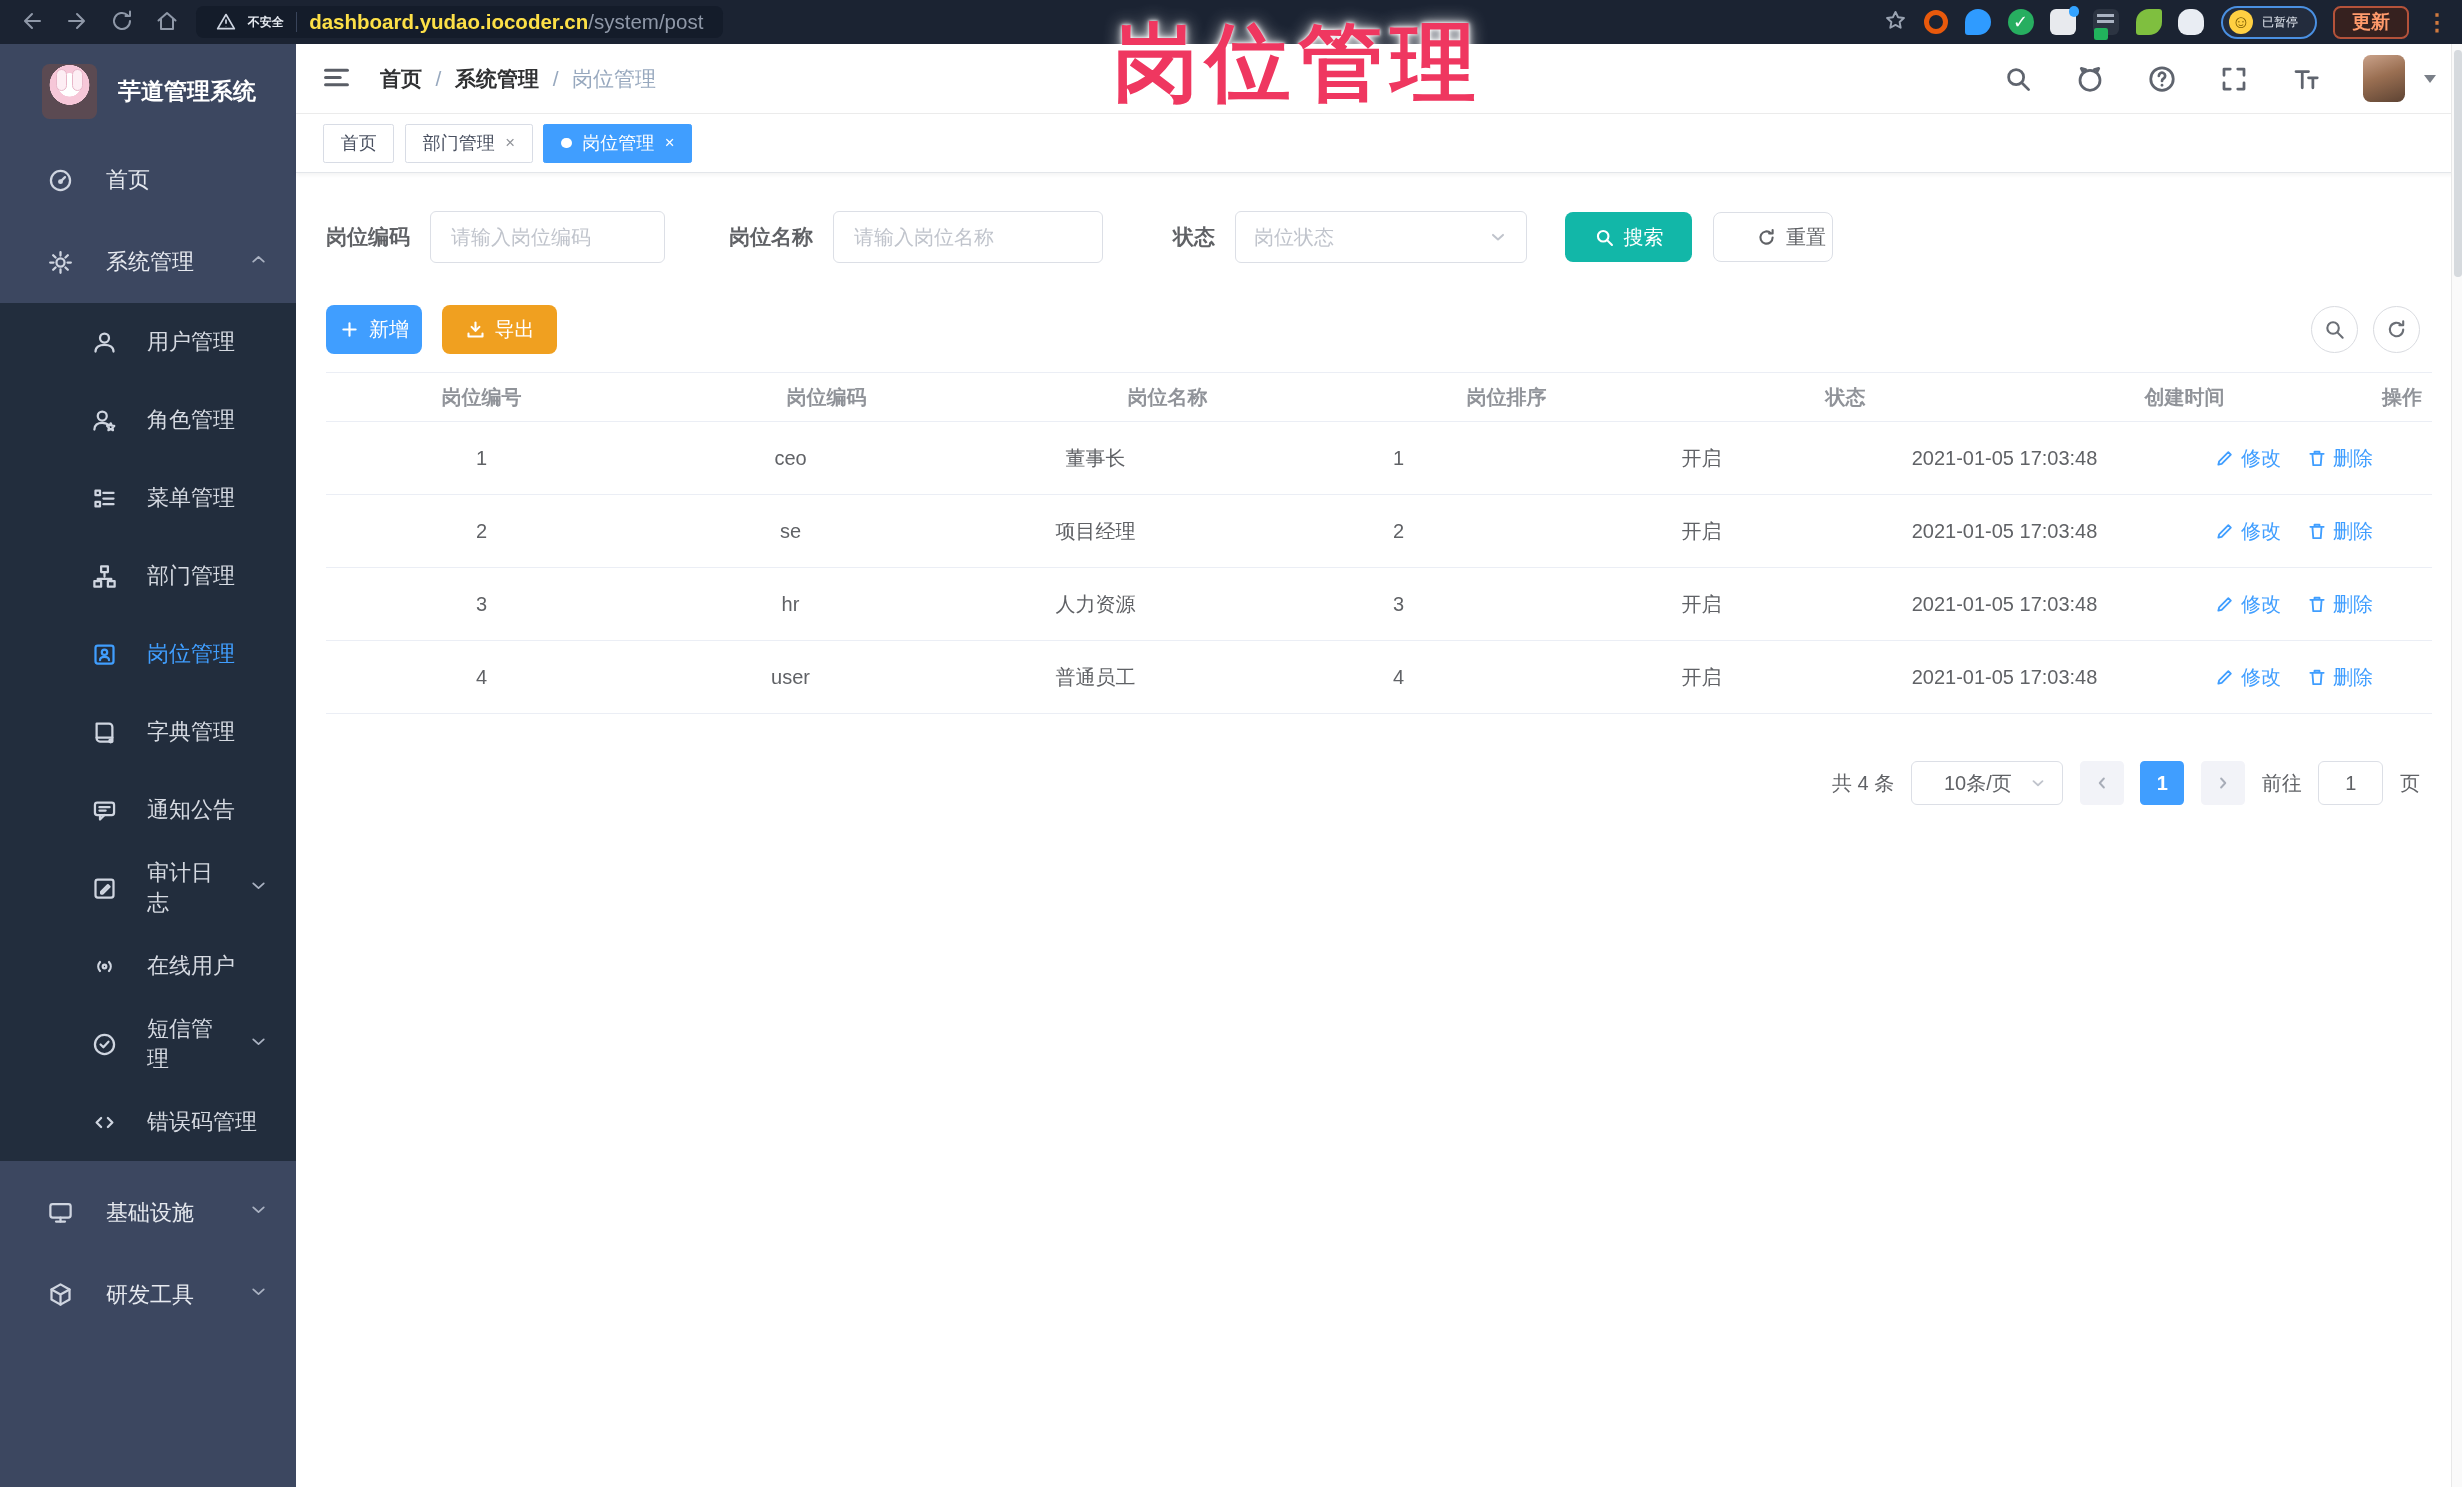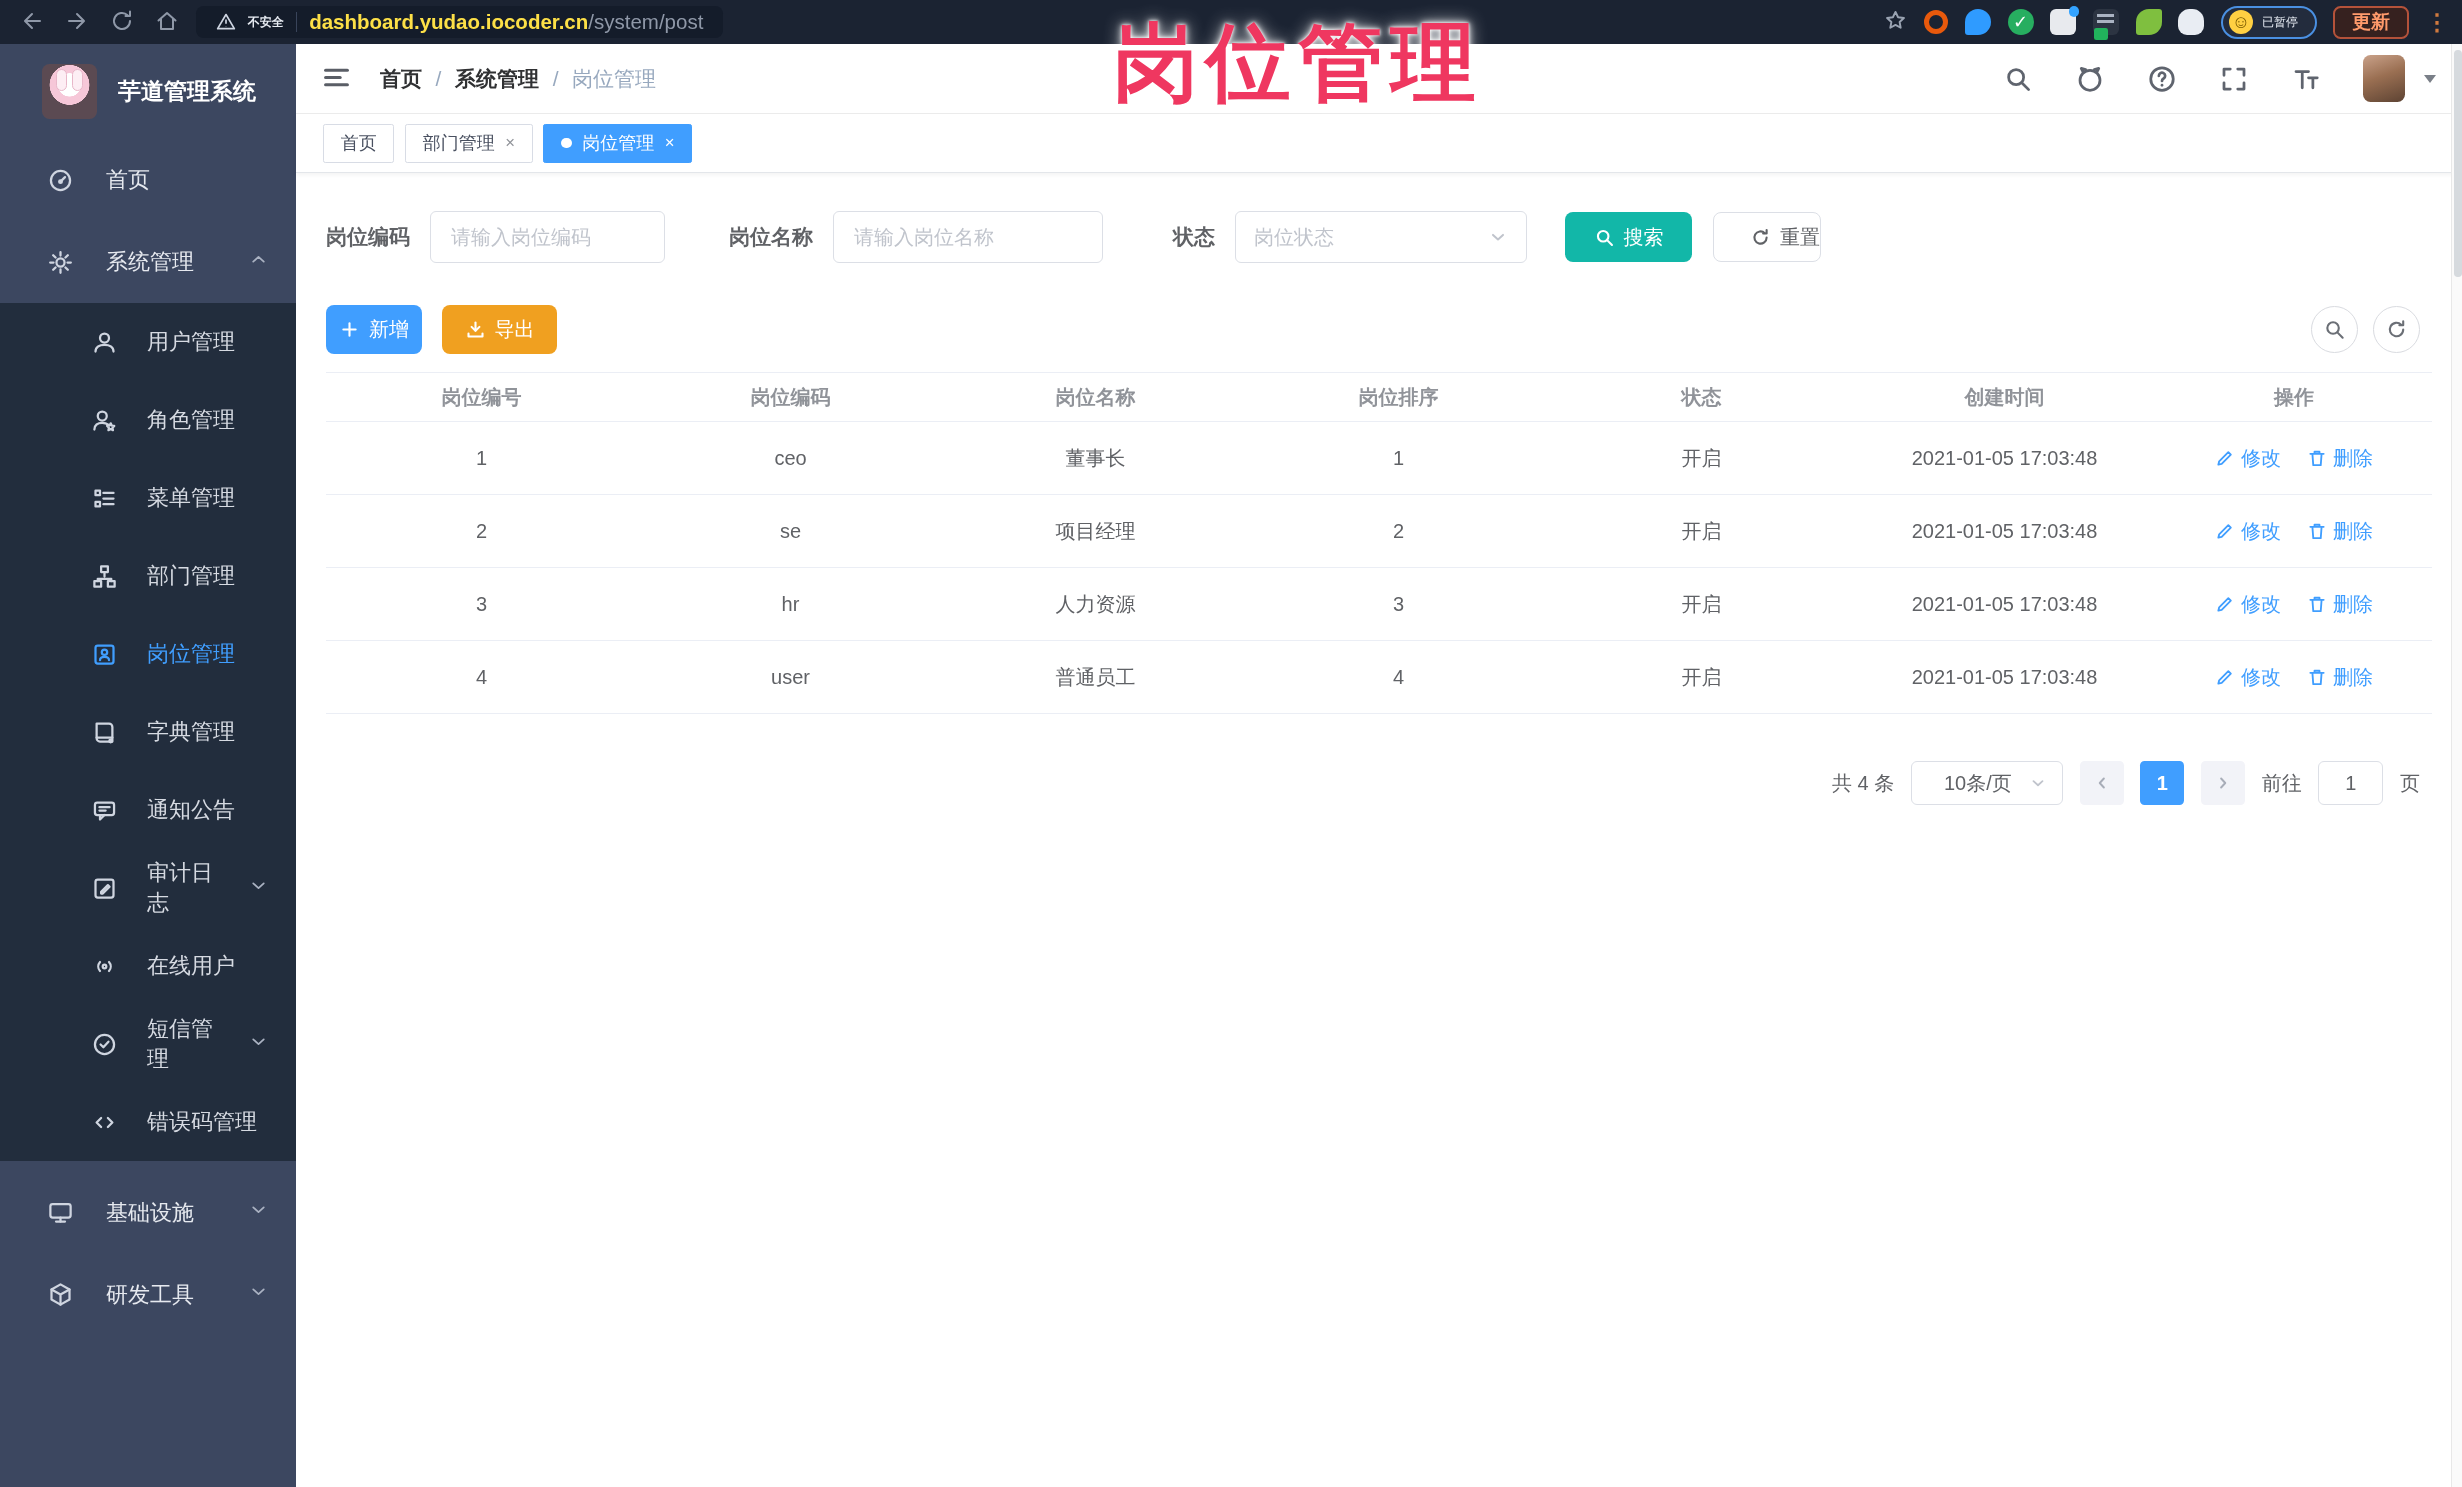--- a/index.html
+++ b/index.html
@@ -104,37 +104,37 @@
   .w2 { width:270px; margin-right:70px; }
   .select { width:292px; height:52px; border:0.8px solid #dcdfe6; border-radius:6px; display:flex;
     align-items:center; padding:0 18px; font-size:20px; color:#c0c4cc; margin-right:38px; }
   .select .grow { flex:1; }
   .select svg { width:20px; height:20px; stroke:#c0c4cc; fill:none; stroke-width:2.4; stroke-linecap:round; stroke-linejoin:round; }
   .btn { display:flex; align-items:center; justify-content:center; gap:9px; border-radius:8px;
     font-size:20px; border:0.8px solid transparent; }
   .btn svg { width:21px; height:21px; fill:none; stroke-width:2.4; stroke-linecap:round; stroke-linejoin:round; }
   .btn-search { width:127px; height:50px; background:#12b7a8; color:#fff; margin-right:21px; }
   .btn-search svg { stroke:#fff; }
-  .btn-reset { width:108px; height:50px; background:#fff; border-color:#dcdfe6; color:#606266;padding-left:36px; }
+  .btn-reset { width:120px; height:50px; background:#fff; border-color:#dcdfe6; color:#606266;padding-left:36px; }
   .btn-reset svg { stroke:#606266; }
 
   .toolbar { margin-top:42px; display:flex; align-items:center; }
   .btn-add { width:96px; height:49px; background:#409EFF; color:#fff; margin-right:20px; }
   .btn-add svg { stroke:#fff; }
   .btn-export { width:115px; height:49px; background:#f0a020; color:#fff; }
   .btn-export svg { stroke:#fff; }
   .tool-circles { margin-left:auto; display:flex; gap:15px; padding-right:12px; }
   .circle-btn { width:47px; height:47px; border-radius:50%; border:0.8px solid #d9dbe0; background:#fff;
     display:flex; align-items:center; justify-content:center; }
   .circle-btn svg { width:23px; height:23px; stroke:#6b6f76; fill:none; stroke-width:2.2; stroke-linecap:round; stroke-linejoin:round; }
 
   
   .table { margin-top:18px; border-top:1.5px solid #ebeef5; }
   .t-row { display:grid; grid-template-columns:311px 307px 303px 303px 303px 303px 1fr; align-items:center; }
-  .t-head { height:49px; border-bottom:1.5px solid #ebeef5; }
+  .t-head { height:49px; border-bottom:1.5px solid #ebeef5;gap:36px; }
   .t-head div { text-align:center; font-size:20px; font-weight:700; color:#909399; }
   .t-body-row { height:73px; border-bottom:1.5px solid #ebeef5; }
   .t-body-row div { text-align:center; font-size:20px; color:#606266; }
   .ops { display:flex; justify-content:center; gap:26px; }
   .op-link { display:flex; align-items:center; gap:6px; color:#409EFF; font-size:20px; }
   .op-link svg { width:20px; height:20px; stroke:#409EFF; fill:none; stroke-width:2.2; stroke-linecap:round; stroke-linejoin:round; }
 
   
   .pager { margin-top:47px; display:flex; align-items:center; justify-content:flex-end; gap:16.7px;
     padding-right:12px; font-size:20px; color:#606266; }

